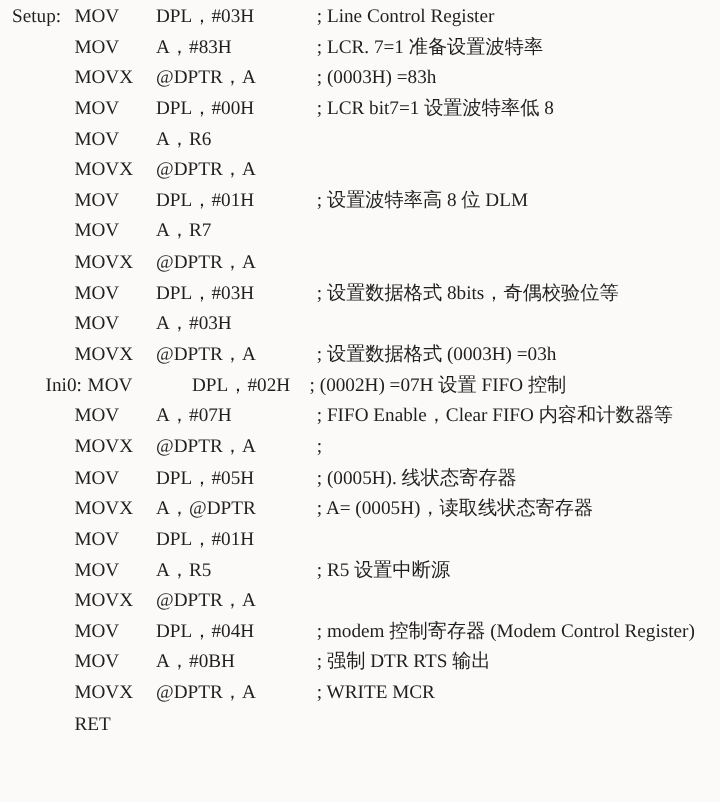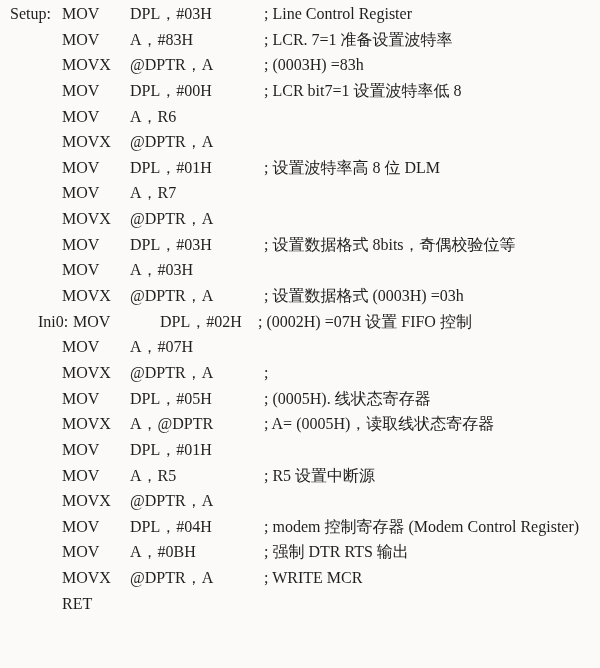--- a/index.html
+++ b/index.html
@@ -131,20 +131,21 @@
       <div class="row label-indented">
     <span class="col col-label">Ini0:</span>
     <span class="col col-opcode">MOV</span>
     <span class="col col-operands">DPL，#02H</span>
     <span class="col col-comment">; (0002H) =07H 设置 FIFO 控制</span>
   </div>
       <div class="row">
     <span class="col col-label"></span>
     <span class="col col-opcode">MOV</span>
     <span class="col col-operands">A，#07H</span>
+    <span class="col col-comment">; FIFO Enable，Clear FIFO 内容和计数器等</span>
   </div>
       <div class="row">
     <span class="col col-label"></span>
     <span class="col col-opcode">MOVX</span>
     <span class="col col-operands">@DPTR，A</span>
     <span class="col col-comment">;</span>
   </div>
       <div class="row">
     <span class="col col-label"></span>
     <span class="col col-opcode">MOV</span>

